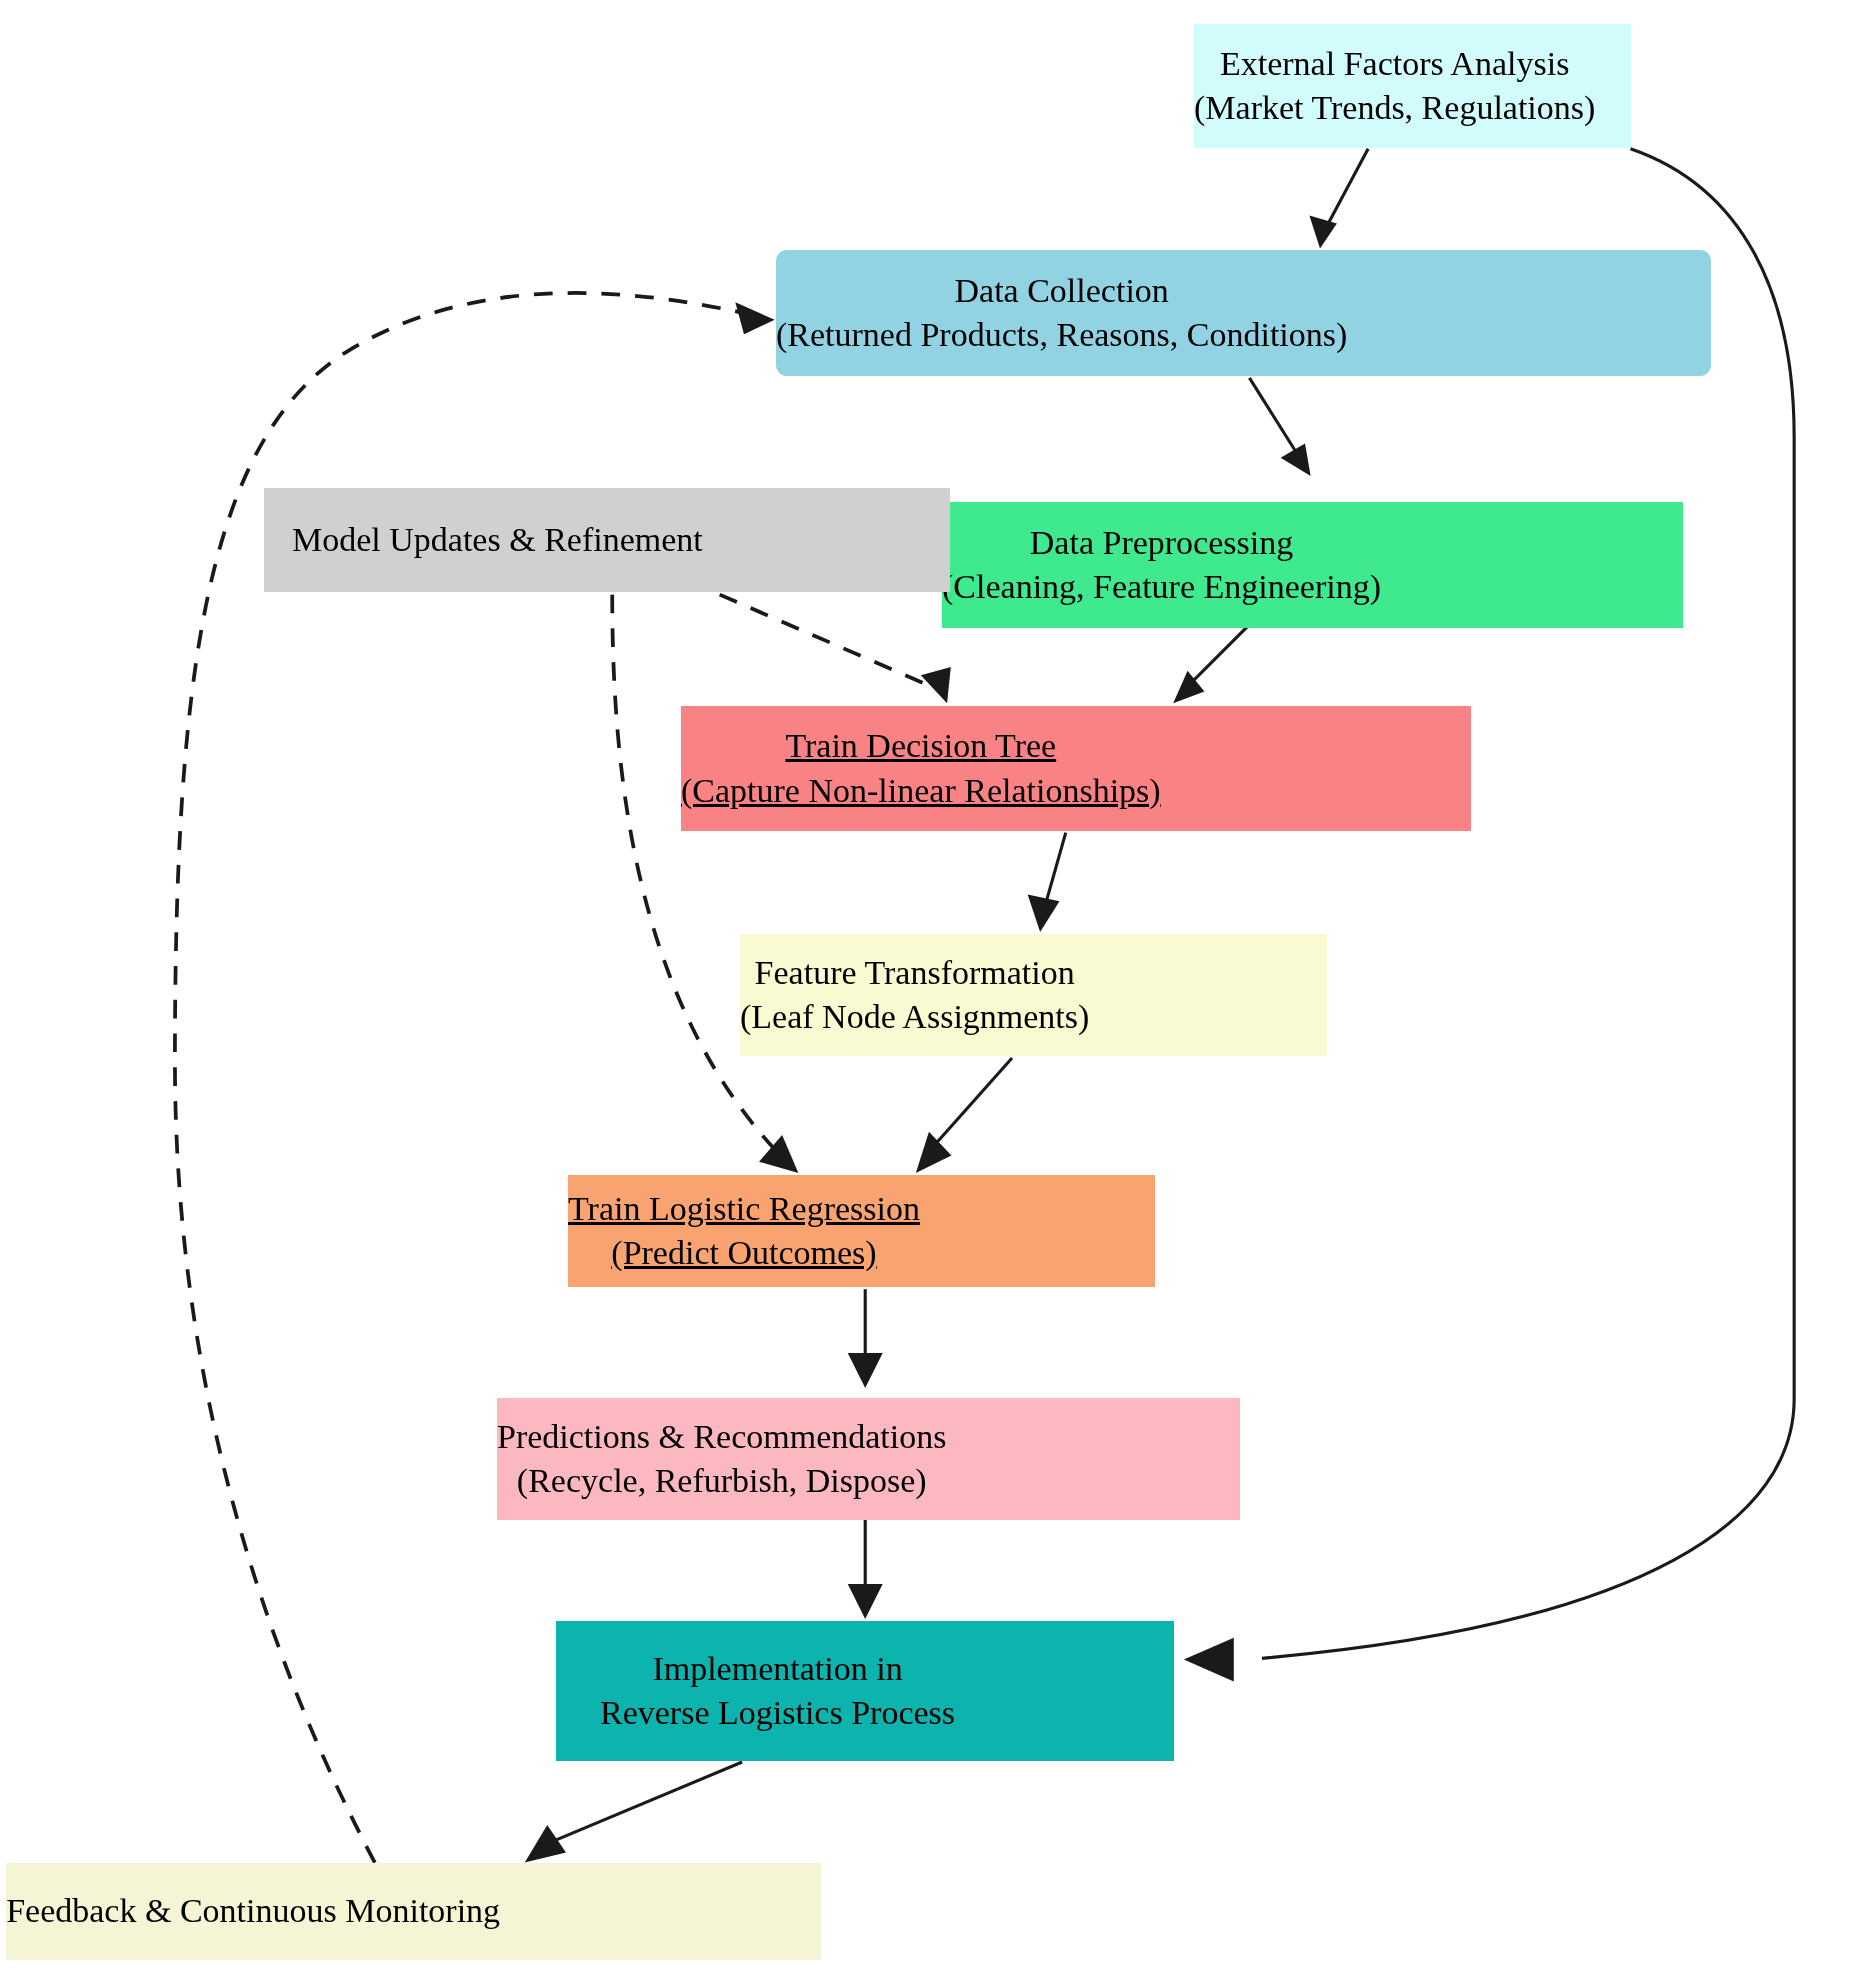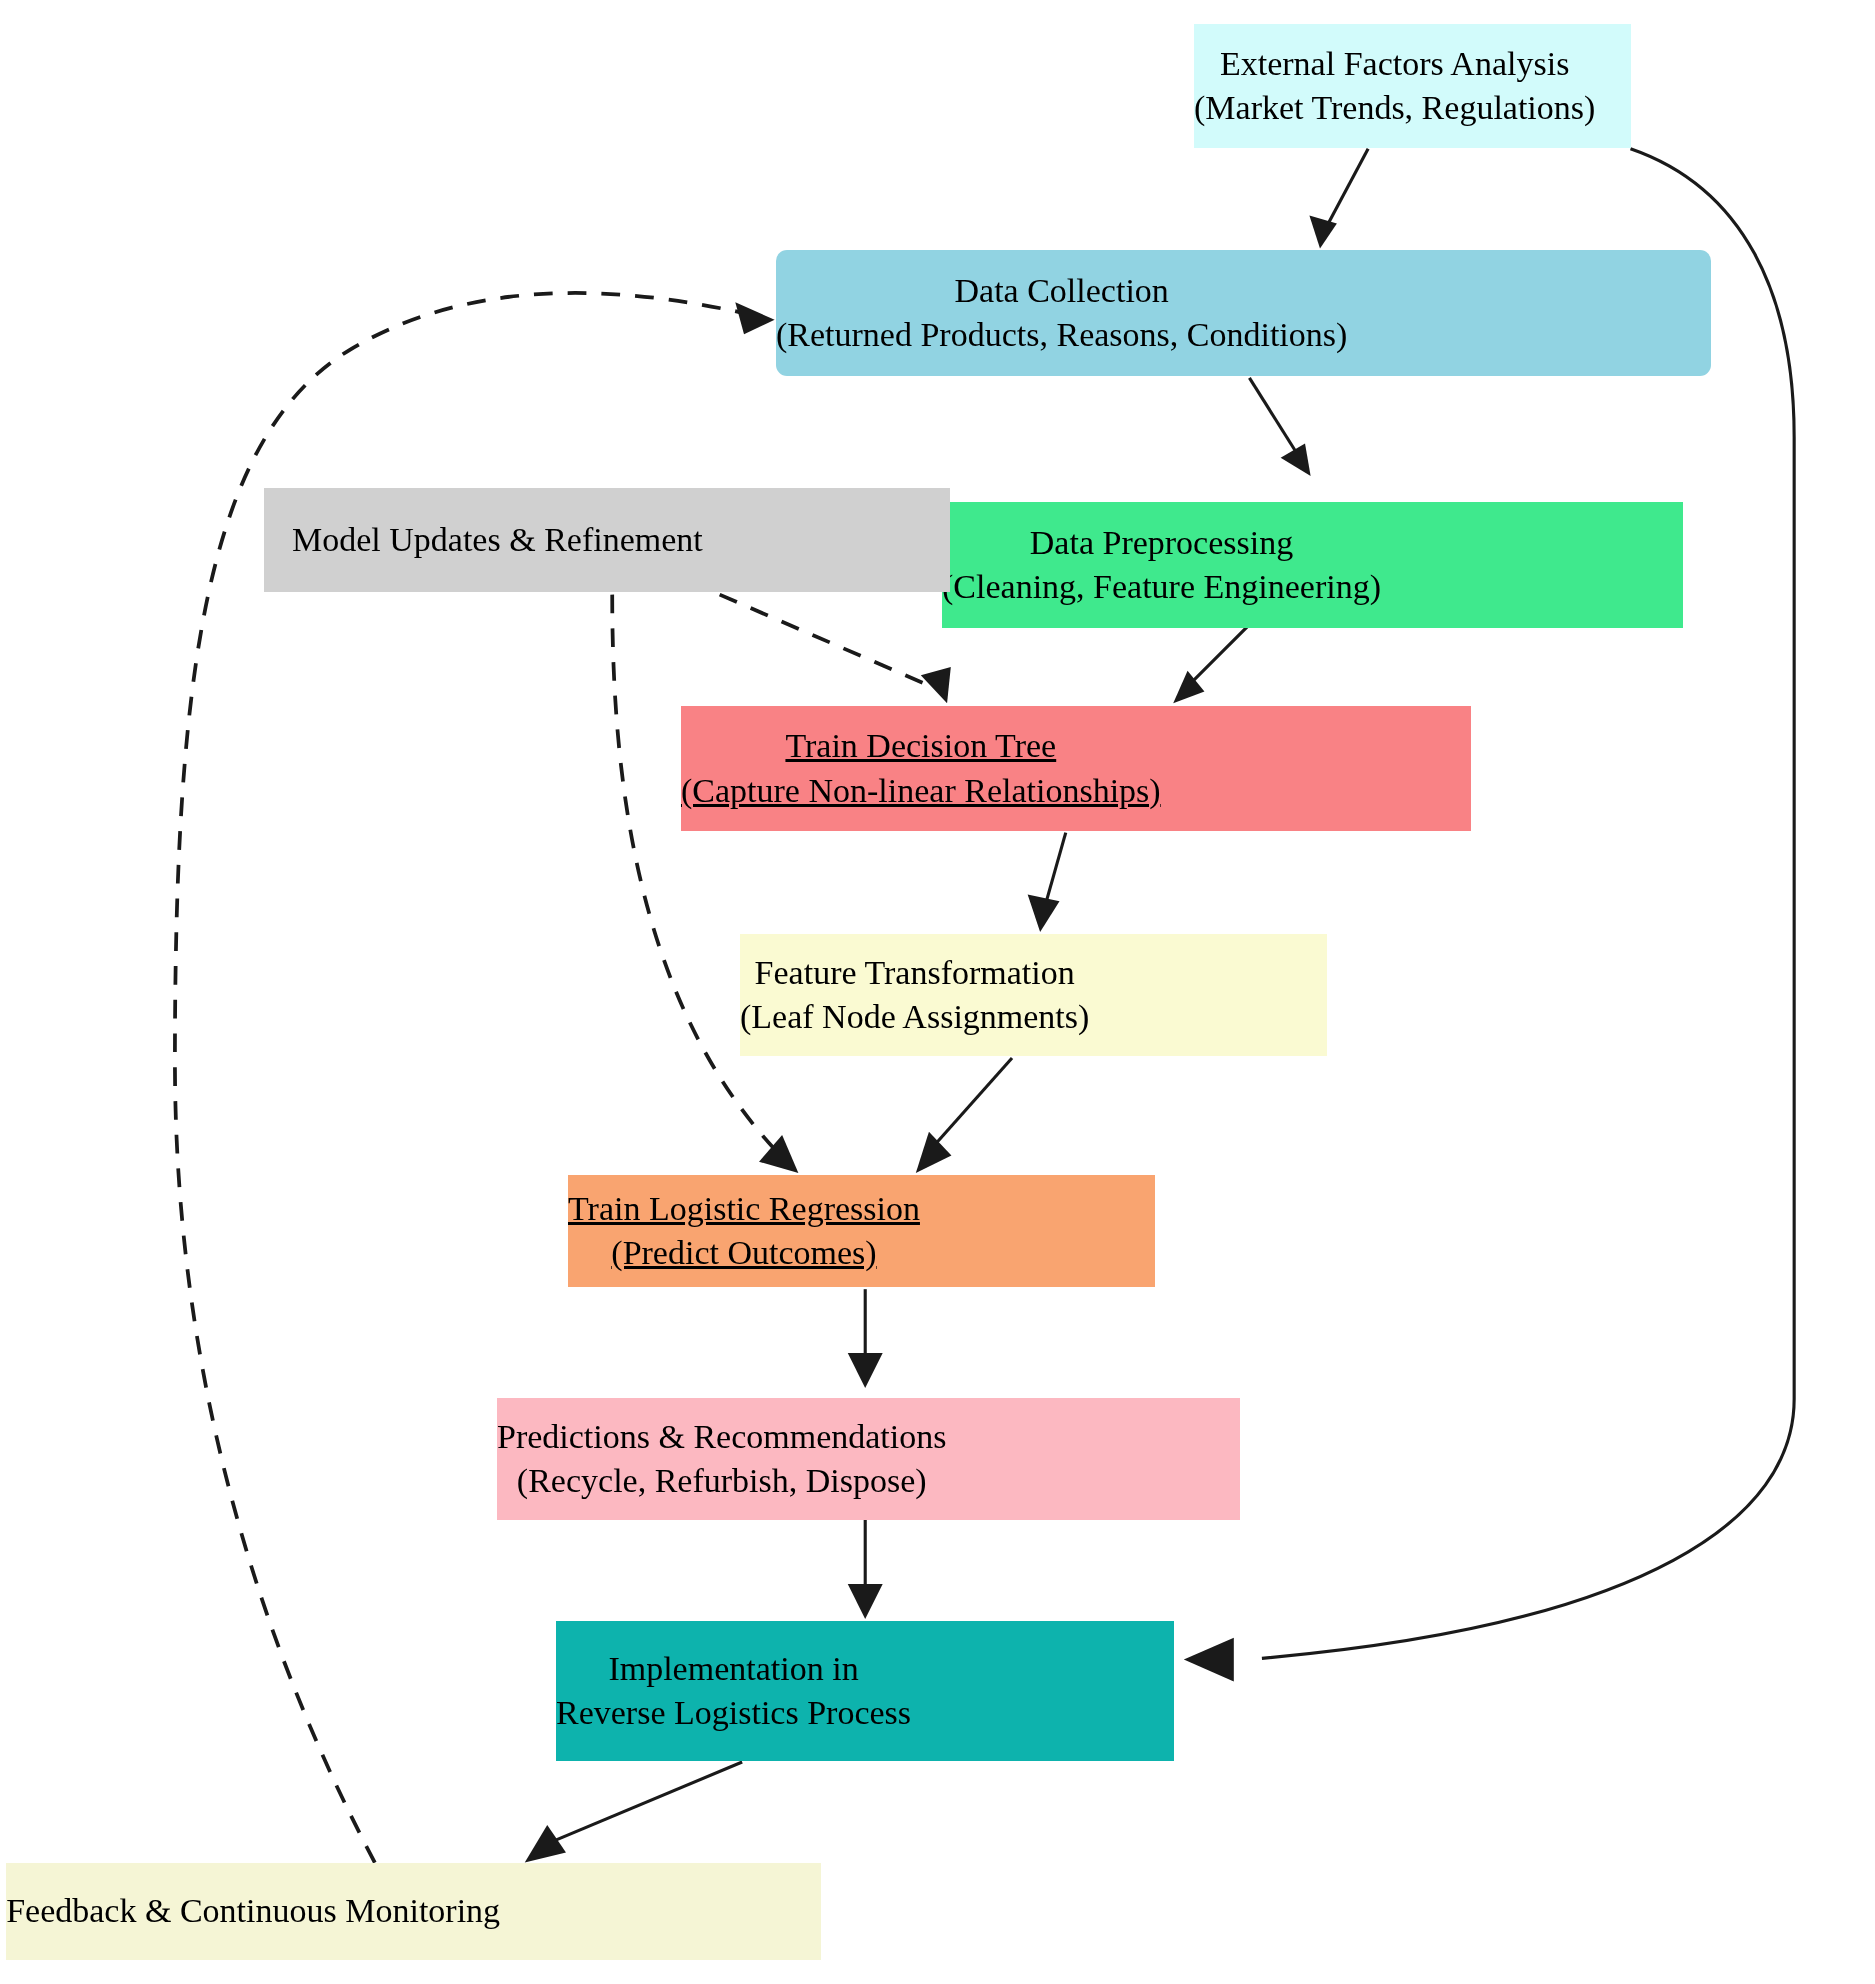--- a/index.html
+++ b/index.html
@@ -114,21 +114,21 @@
   <div class="node" style="left: 568px; top: 1175px; width: 587px; height: 112px; background: rgb(249, 164, 112); text-decoration: underline;">
     <div class="label">Train Logistic Regression
 (Predict Outcomes)</div>
   </div>
 
   <div class="node" style="left: 497px; top: 1390px; width: 743px; height: 122px; background: rgb(252, 184, 193); margin-top: 8px;">
     <div class="label">Predictions &amp; Recommendations
 (Recycle, Refurbish, Dispose)</div>
   </div>
 
-  <div class="node" style="left: 556px; top: 1621px; width: 618px; height: 140px; background: rgb(13, 179, 173);">
+  <div class="node" style="left: 556px; top: 1621px; width: 618px; height: 140px; background: rgb(13, 179, 173); padding-left: 44px;">
     <div class="label">Implementation in
 Reverse Logistics Process</div>
   </div>
 
   <div class="node" style="left: 6.2px; top: 1863px; width: 815px; height: 97px; background: rgb(245, 245, 213);">
     <div class="label">Feedback &amp; Continuous Monitoring</div>
   </div>
 
 </div>
 

